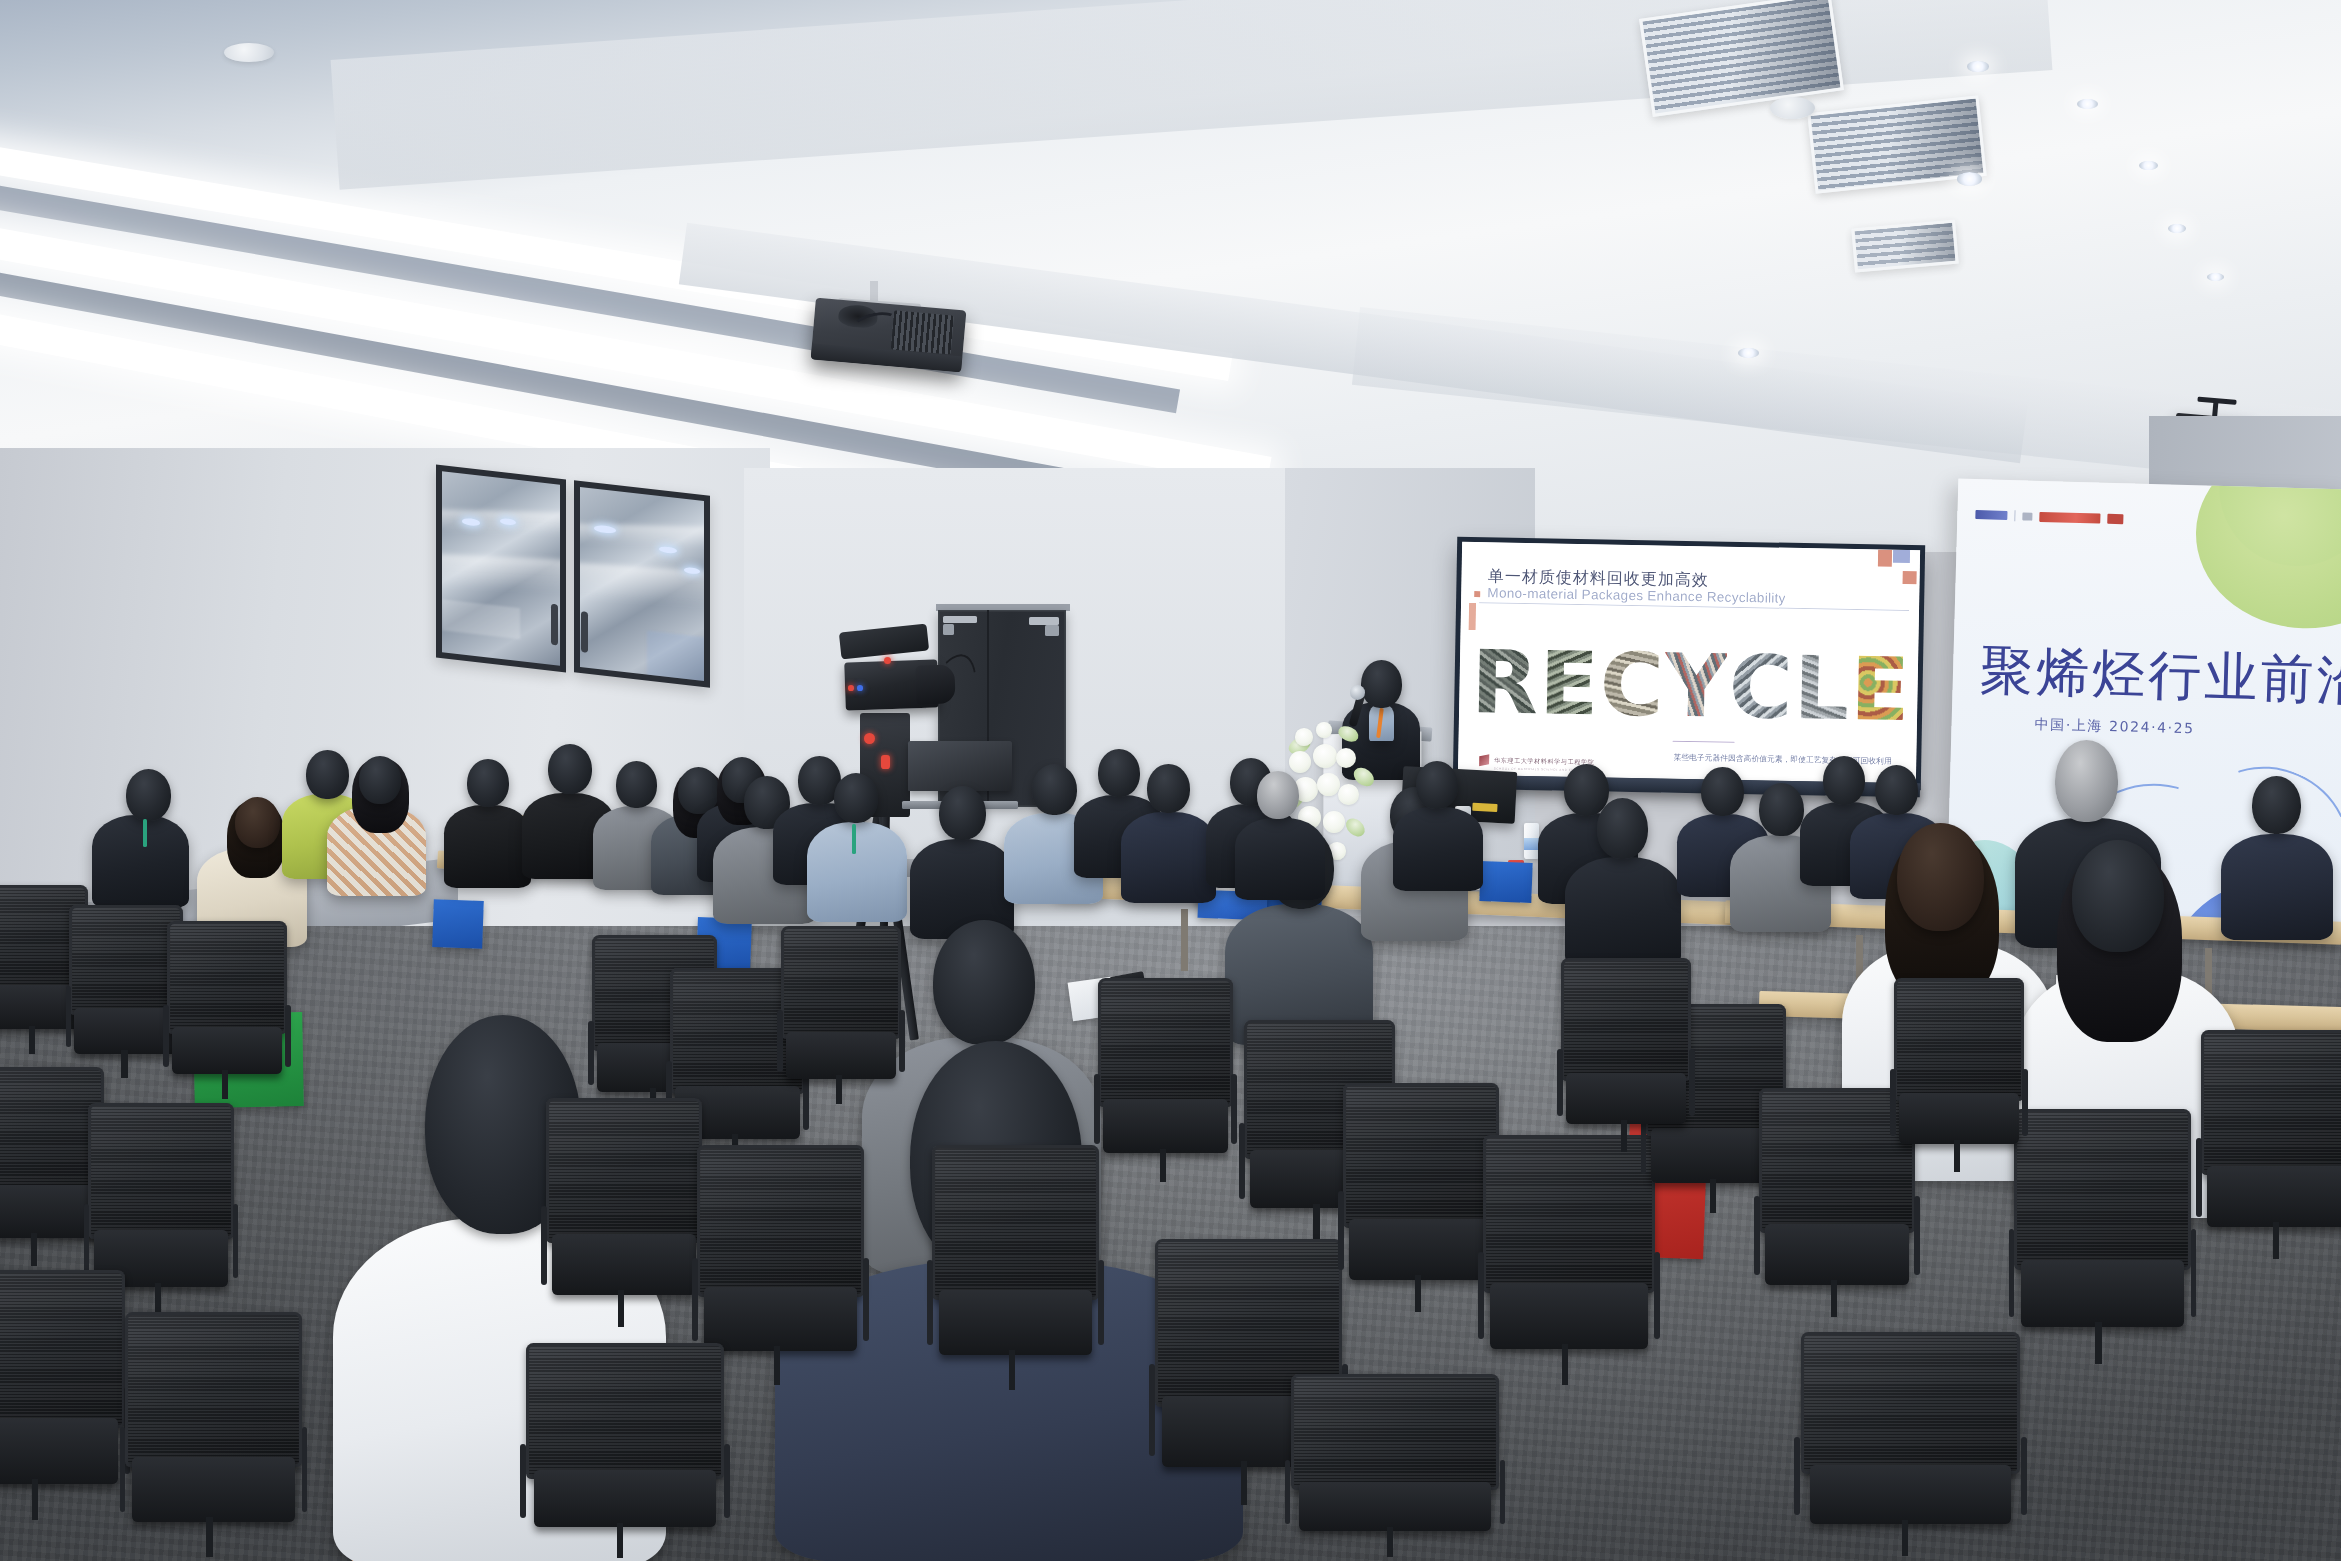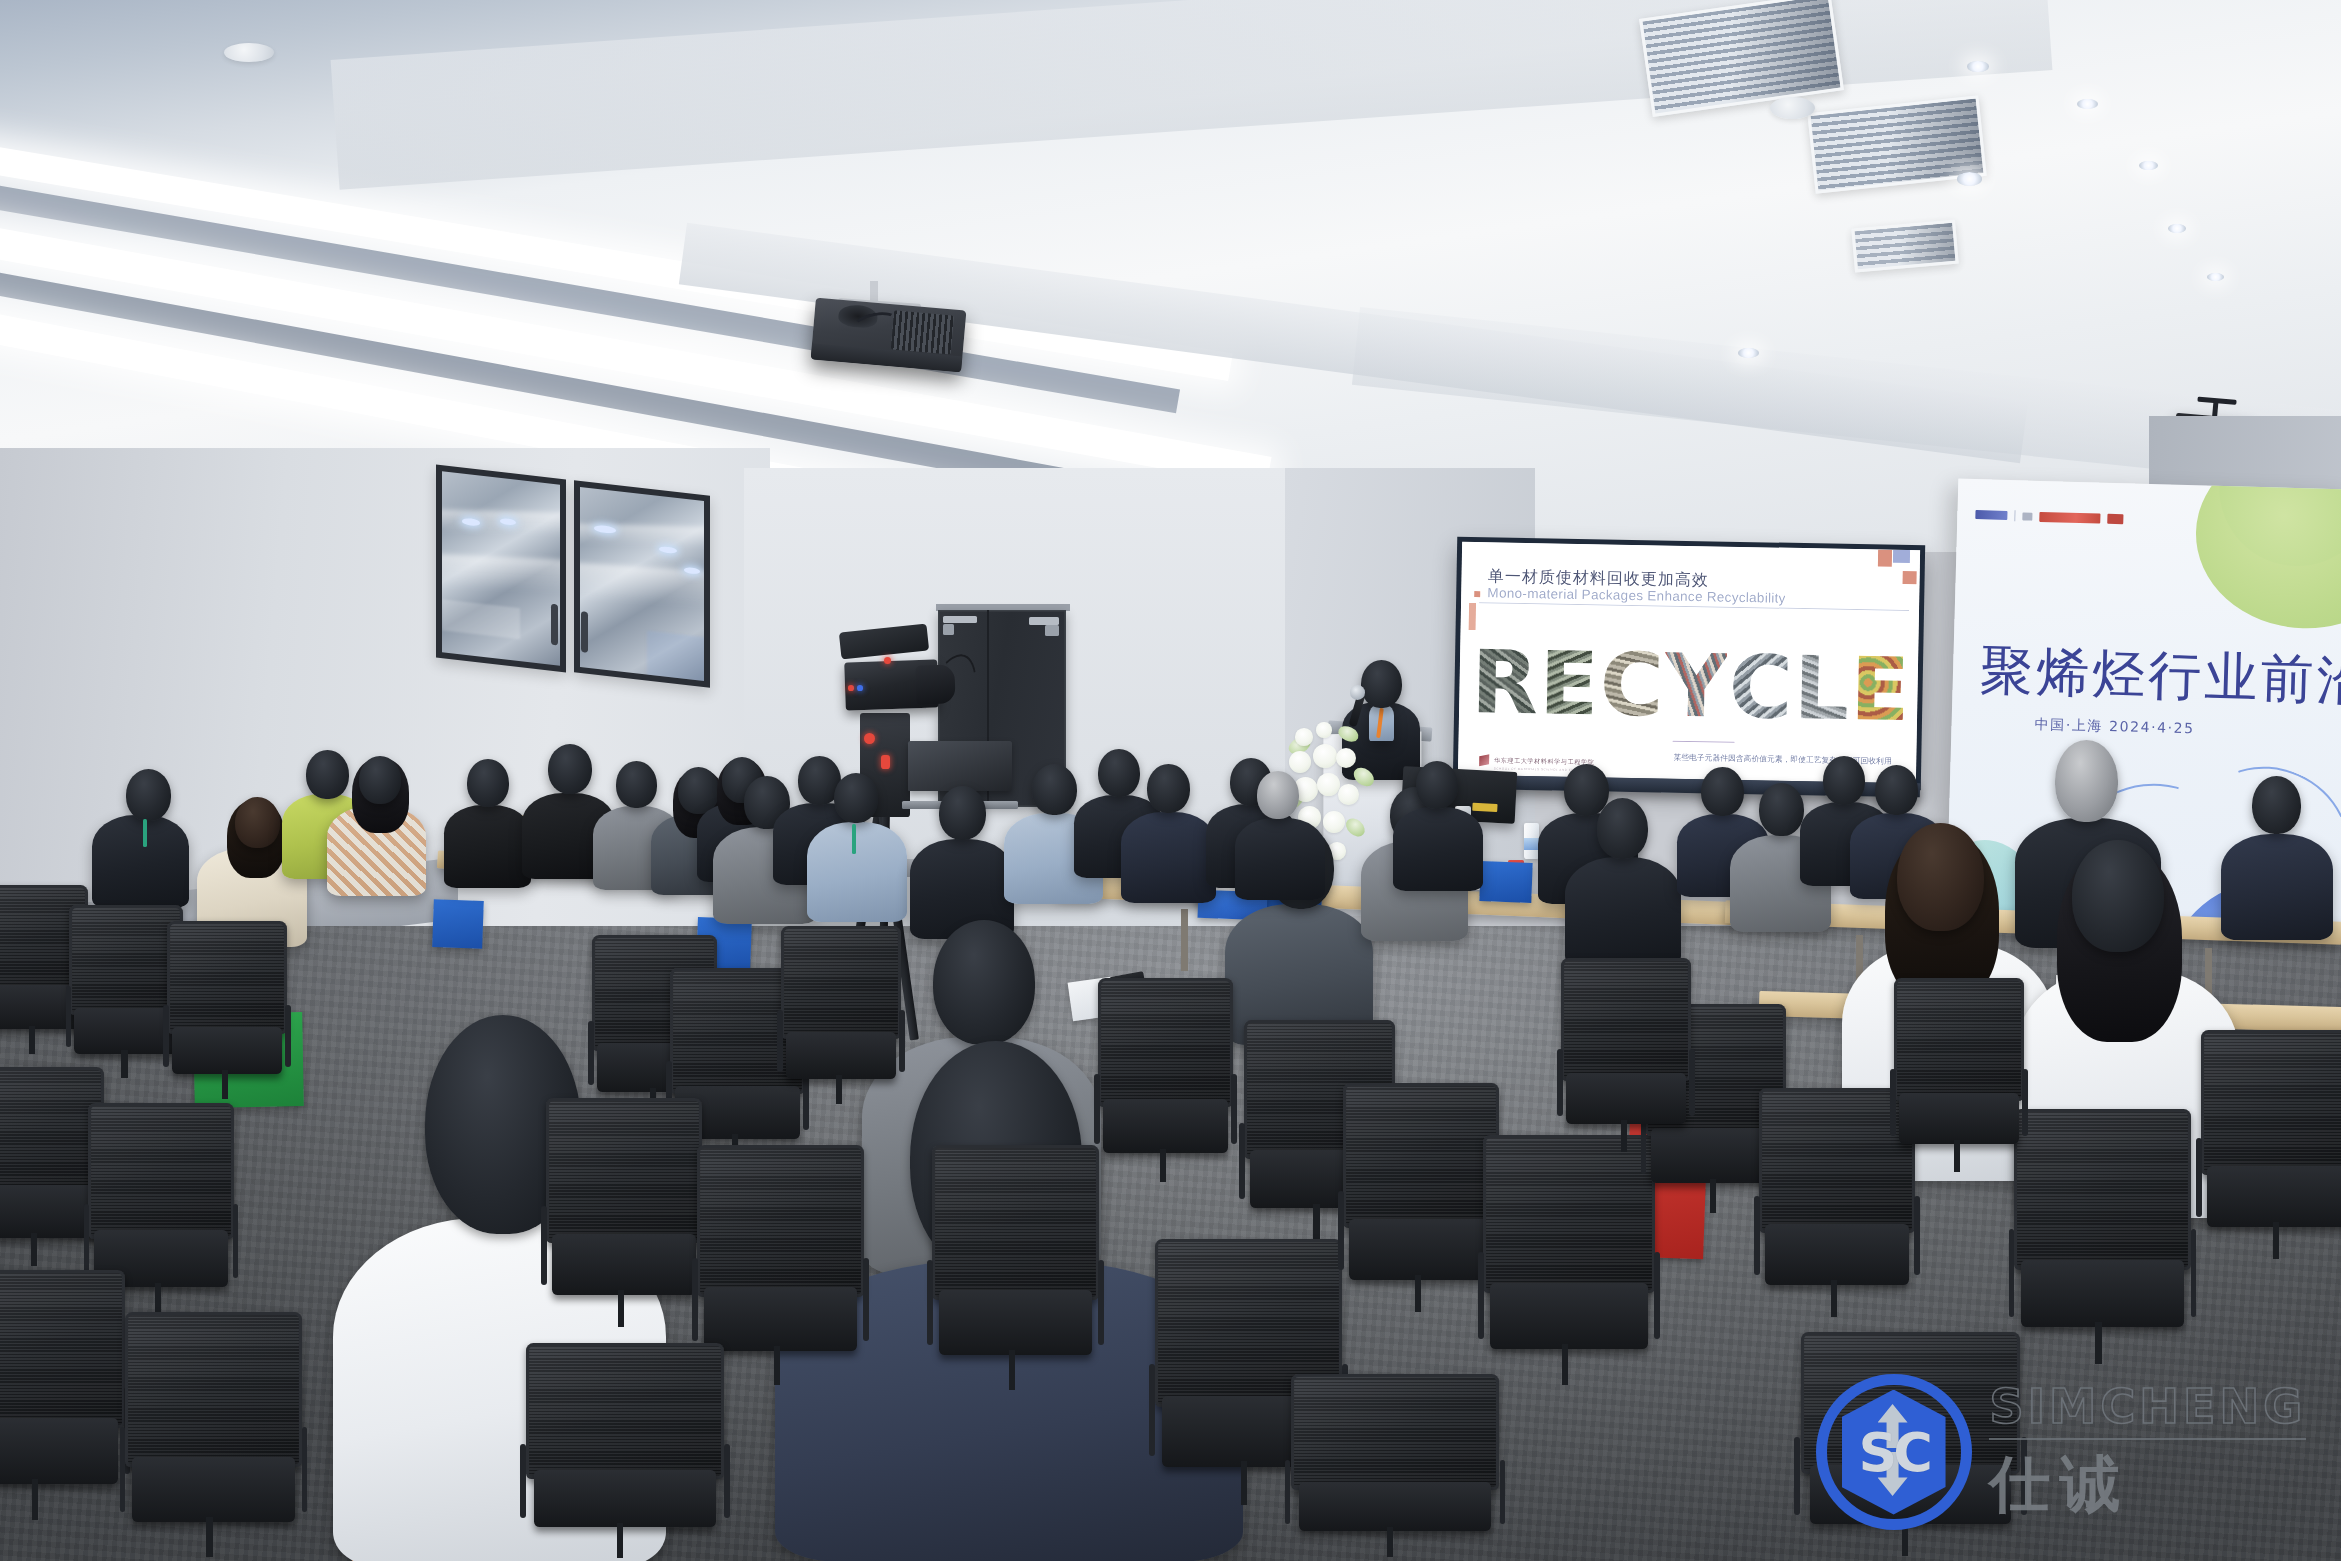--- a/index.html
+++ b/index.html
@@ -1106,29 +1106,15 @@
     <div class="post"></div>
   </div>
   <div class="chair" style="left:1801px; top:1332px; width:219px; height:229px;">
     <div class="back"></div>
     <div class="seat"></div>
     <div class="arm-l"></div>
     <div class="arm-r"></div>
     <div class="post"></div>
   </div>
 
-  <div class="watermark">
-    <div class="wm-badge">
-      <div class="ring"></div>
-      <div class="hex"></div>
-      <div class="arrow-up"></div>
-      <div class="arrow-dn"></div>
-      <div class="sc">SC</div>
-    </div>
-    <div class="wm-text">
-      <div class="wm-en">SIMCHENG</div>
-      <div class="wm-rule"></div>
-      <div class="wm-cn">仕诚</div>
-    </div>
-  </div>
 
 </div>
 
 
 </body></html>

